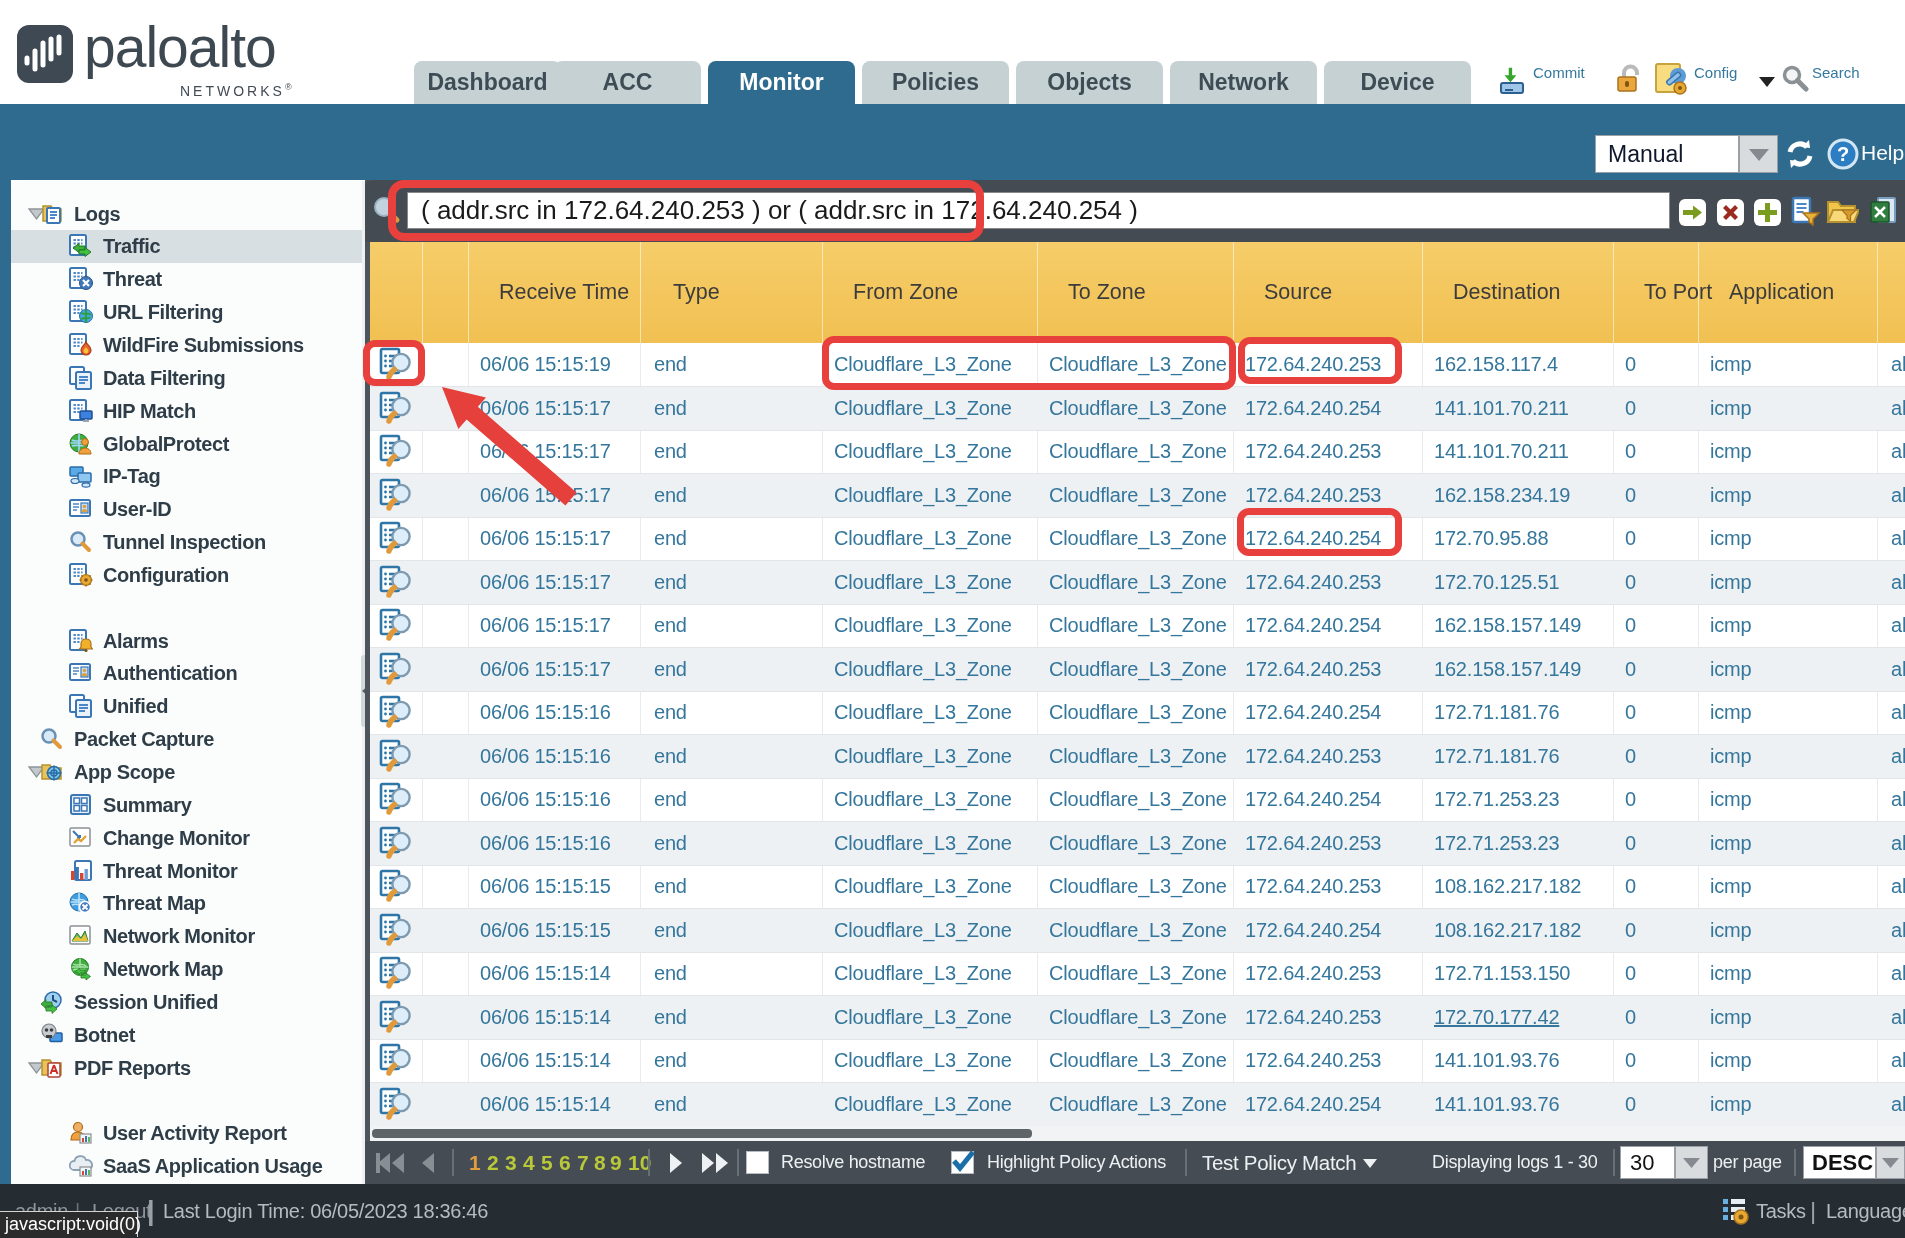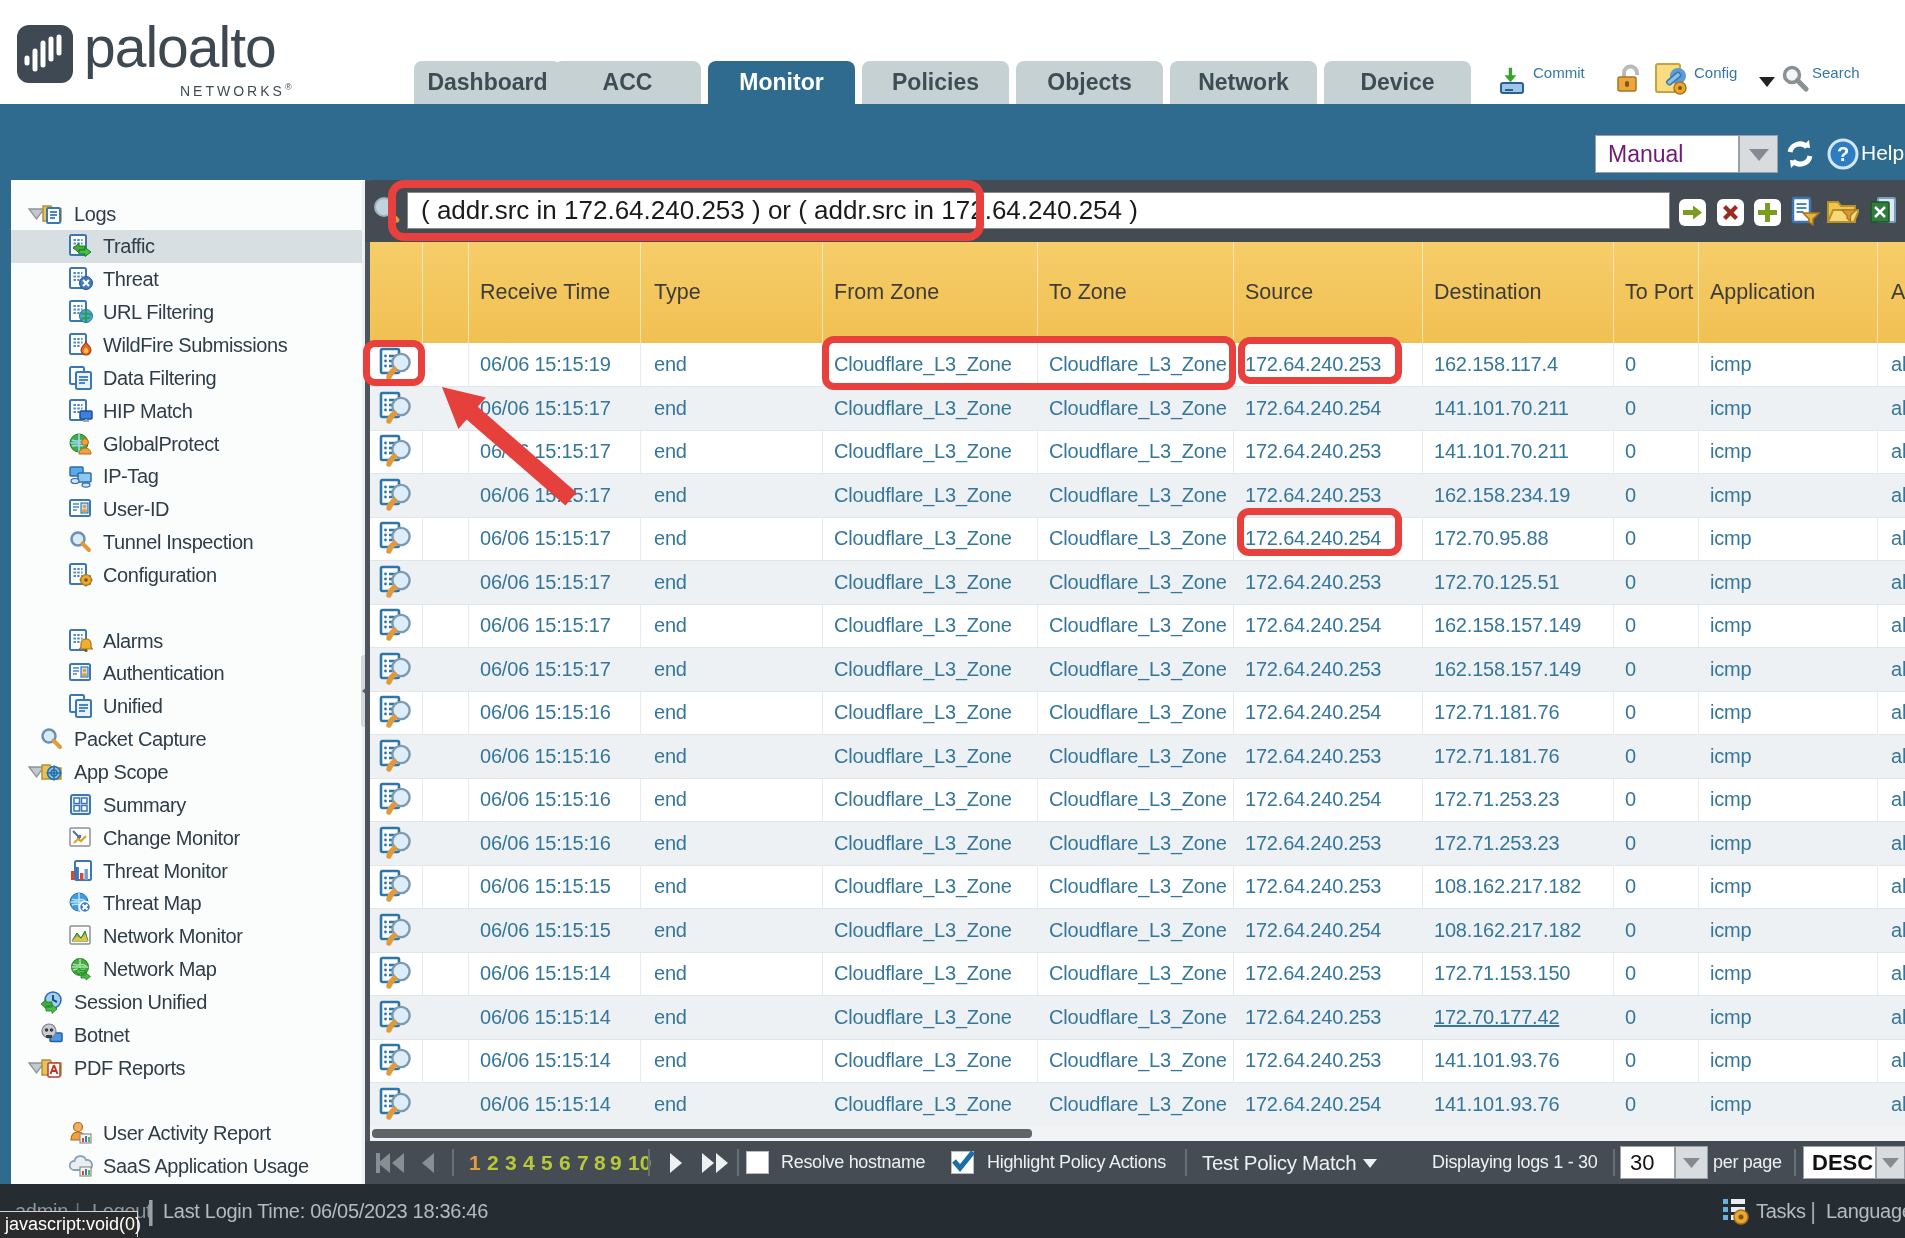--- a/index.html
+++ b/index.html
@@ -10,32 +10,32 @@
 #hdr { position:absolute; left:0; top:0; width:1905px; height:104px; background:#fff; }
 .lg1 { position:absolute; left:84px; top:14px; font-size:57px; color:#3e4851; letter-spacing:-1px; }
 .lg2 { position:absolute; left:180px; top:82px; font-size:14px; color:#424b54; letter-spacing:3px; }
 .tab { position:absolute; top:61px; height:43px; width:147px; background:#c6d1d4; border-radius:8px 8px 0 0; color:#3e4d55; font-size:23px; font-weight:bold; text-align:center; line-height:43px; }
 .tab.on { background:#2f6b8e; color:#fff; }
 .hlink { position:absolute; top:64px; font-size:15px; color:#34789e; }
 
 #band { position:absolute; left:0; top:104px; width:1905px; height:76px; background:#2f6b8e; }
 #strip { position:absolute; left:0; top:180px; width:11px; height:1004px; background:#2f6b8e; }
 
-#side { position:absolute; left:11px; top:181px; width:351px; height:1003px; background:#fbfcfc; border-radius:9px 0 0 0; }
+#side { position:absolute; left:11px; top:181px; width:351px; height:1003px; background:#fbfcfc; border-radius:9px 0 0 0;font-weight:bold; }
 #sgap { position:absolute; left:362px; top:181px; width:3px; height:1003px; background:#eef0f1; }
 .trow { position:absolute; left:0; width:351px; height:33px; font-size:20px; letter-spacing:-0.4px; color:#2e3d47; line-height:33px; white-space:nowrap; }
 .trow.sel { background:#d7dfe2; }
 .tico { position:absolute; top:3px; }
 
 #cbord { position:absolute; left:365px; top:180px; width:5px; height:961px; background:#4e545b; }
 #fbar { position:absolute; left:365px; top:180px; width:1540px; height:62px; background:#454b52; border-radius:6px 0 0 0; }
 #finput { position:absolute; left:42px; top:12px; width:1263px; height:37px; background:#fff; border:1px solid #888; font-size:26px; color:#1a1a1a; line-height:35px; padding-left:13px; white-space:nowrap; overflow:hidden; }
 .fbtn { position:absolute; top:19px; width:27px; height:27px; background:#fff; border-radius:6px; }
 #thead { position:absolute; left:370px; top:242px; width:1535px; height:101px; background:linear-gradient(#f6cd69,#f1c052); }
-.hcell { position:absolute; top:0; height:78px; line-height:101px; font-size:21.5px; color:#3c3c3c; white-space:nowrap; }
+.hcell { position:absolute; top:0; height:78px; line-height:101px; font-size:21.5px; color:#3c3c3c; white-space:nowrap;margin-left:19px; }
 .hsep { position:absolute; top:0; width:1px; height:101px; background:rgba(255,255,255,0.55); }
 #tbody { position:absolute; left:370px; top:343px; width:1535px; height:783px; background:#fff; }
 .row { position:absolute; left:0; width:1535px; height:44px; border-bottom:1px solid #e3e6e8; }
 .row.alt { background:#eef1f3; }
 .cell { position:absolute; top:0; height:43px; line-height:43px; font-size:20px; letter-spacing:-0.2px; color:#34769c; white-space:nowrap; }
 .vsep { position:absolute; top:0; width:1px; height:783px; background:#e8ebed; }
 
 #hscroll { position:absolute; left:370px; top:1126px; width:1535px; height:15px; background:#f2f3f4; }
 #hthumb { position:absolute; left:2px; top:3px; width:660px; height:9px; background:#5f6468; border-radius:4px; }
 #foot { position:absolute; left:365px; top:1141px; width:1540px; height:43px; background:#454c53; color:#eef1f3; }
@@ -93,21 +93,21 @@
       <path d="M2 2h16l-8 10z" fill="#222"></path>
     </svg>
 <svg width="28" height="28" style="left:1781px;top:64px" viewBox="0 0 28 28">
 <circle cx="11" cy="11" r="7.5" fill="#f2f4f5" stroke="#8a9094" stroke-width="3.5"></circle>
 <line x1="16.5" y1="16.5" x2="25" y2="25" stroke="#8a9094" stroke-width="5" stroke-linecap="round"></line>
 </svg>
 <div class="hlink" style="left:1812px">Search</div>
 </div>
 <div id="band"></div>
 <div id="strip"></div>
-<div class="abs" style="left:1595px;top:135px;width:144px;height:38px;background:#fff;border:1px solid #9aa0a5;font-size:23px;color:#701a75;line-height:36px;padding-left:12px">Manual</div>
+<div class="abs" style="left:1595px;top:135px;width:144px;height:38px;background:#fff;border:1px solid #9aa0a5;font-size:23px;color:#0f172a;line-height:36px;padding-left:12px">Manual</div>
 <div class="abs" style="left:1739px;top:135px;width:39px;height:38px;background:#d9dcde;border:1px solid #9aa0a5"></div>
 <svg width="22" height="14" style="left:1748px;top:148px" viewBox="0 0 22 14">
     <path d="M1 1h20l-10 12z" fill="#848a8f"></path>
   </svg>
 <svg width="30" height="30" style="left:1785px;top:139px" viewBox="0 0 30 30">
 <path d="M5 13a10 10 0 0 1 17-5" fill="none" stroke="#fff" stroke-width="5"></path>
 <path d="M25 9l-8-1 7-7z" fill="#fff"></path>
 <path d="M25 17a10 10 0 0 1-17 5" fill="none" stroke="#fff" stroke-width="5"></path>
 <path d="M5 21l8 1-7 7z" fill="#fff"></path>
 </svg>

